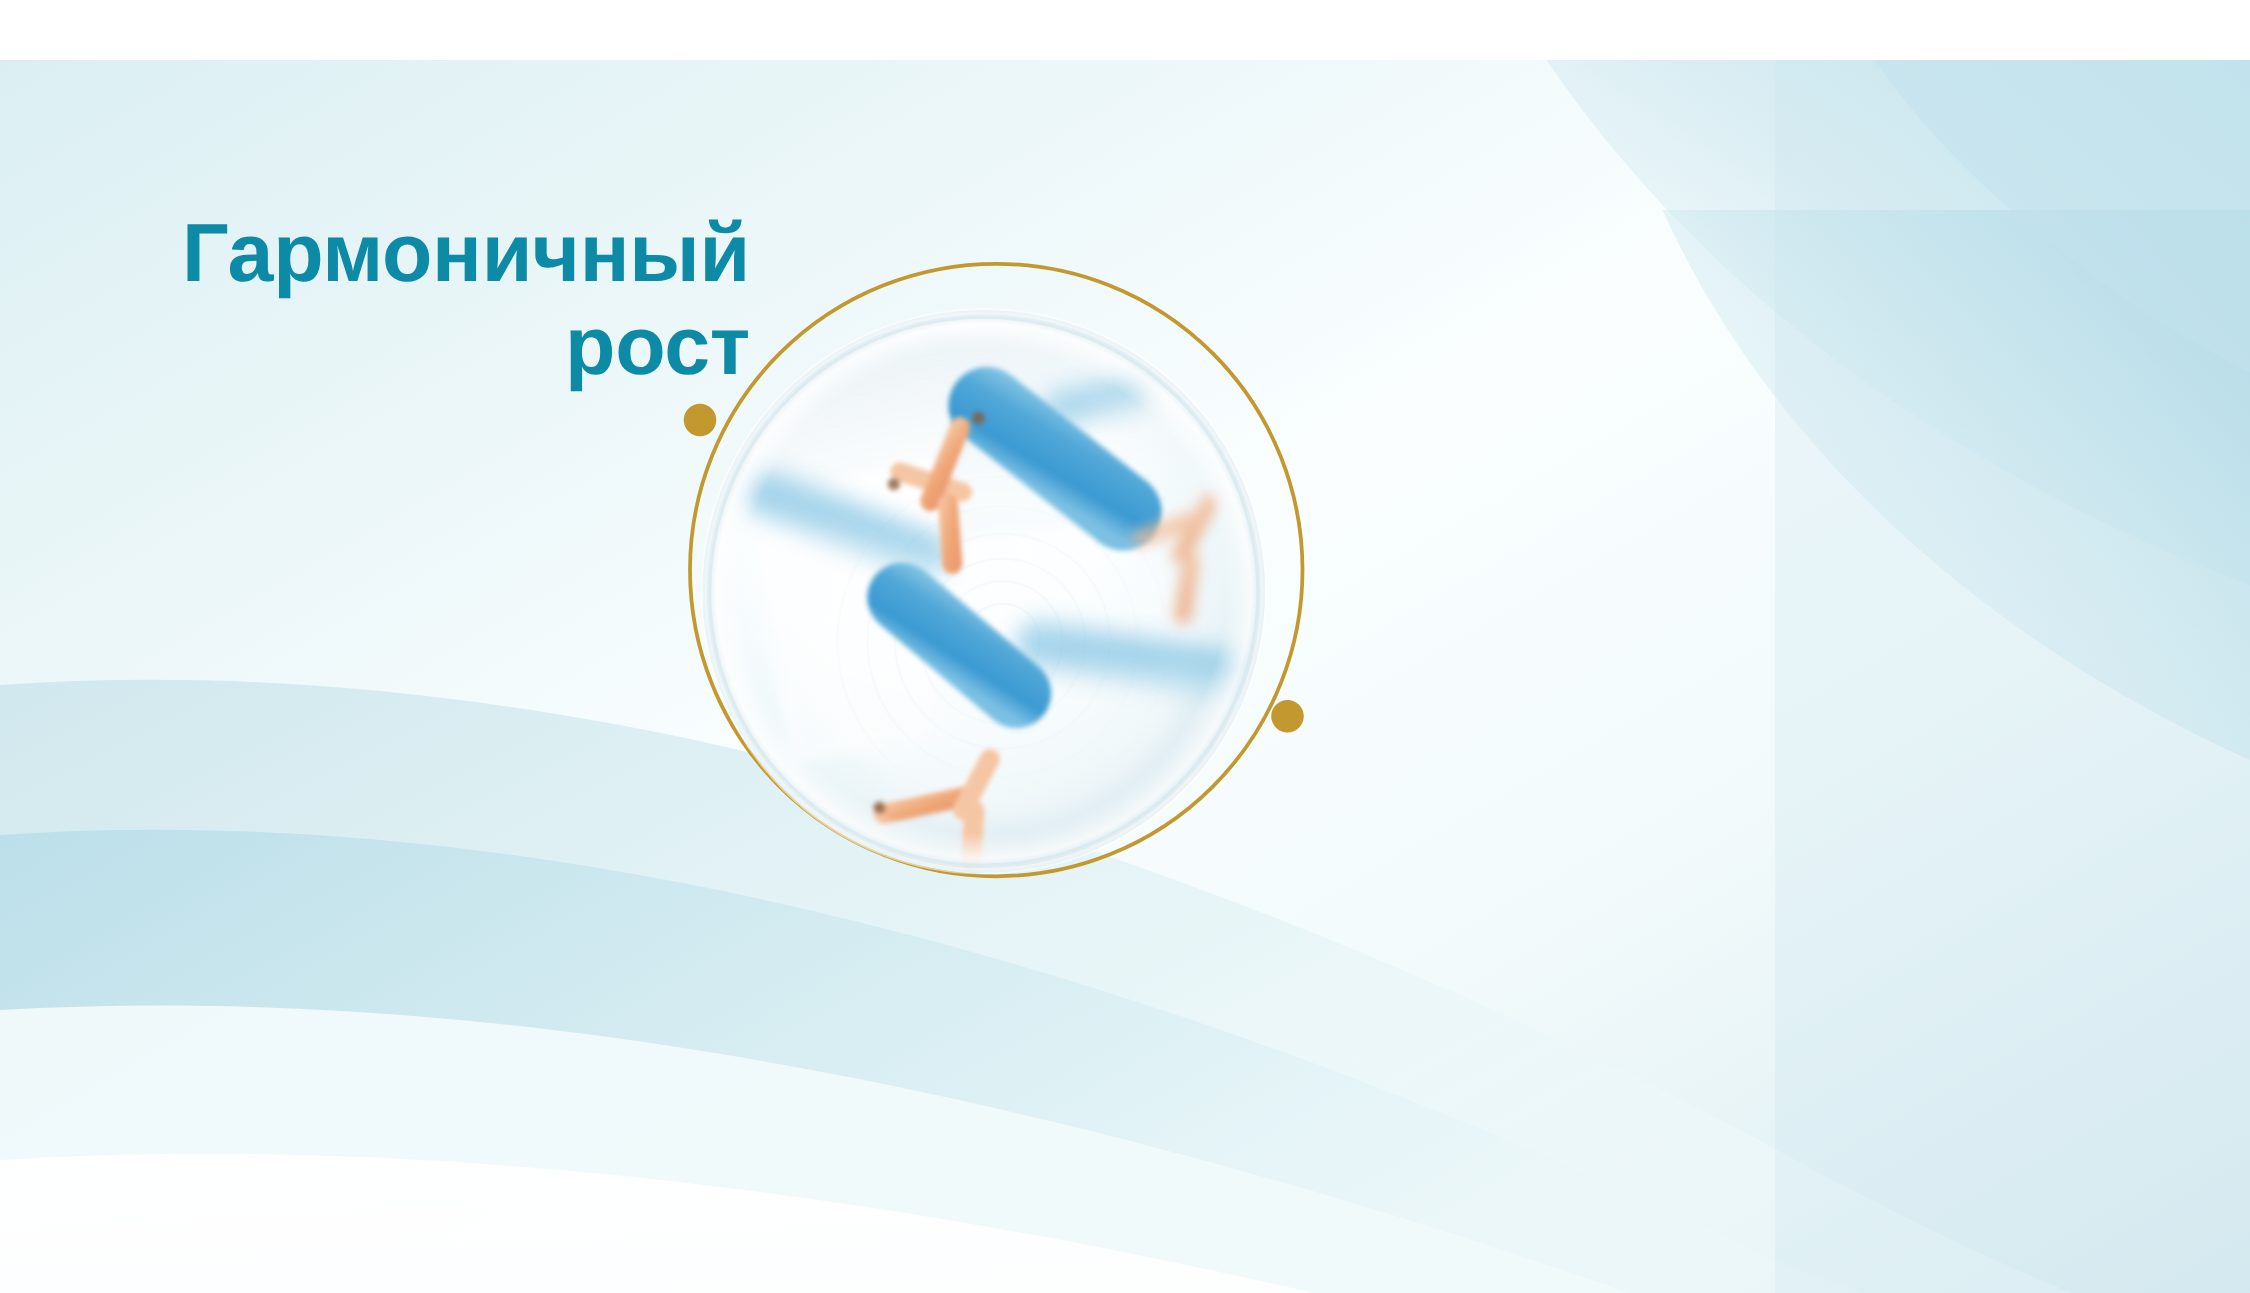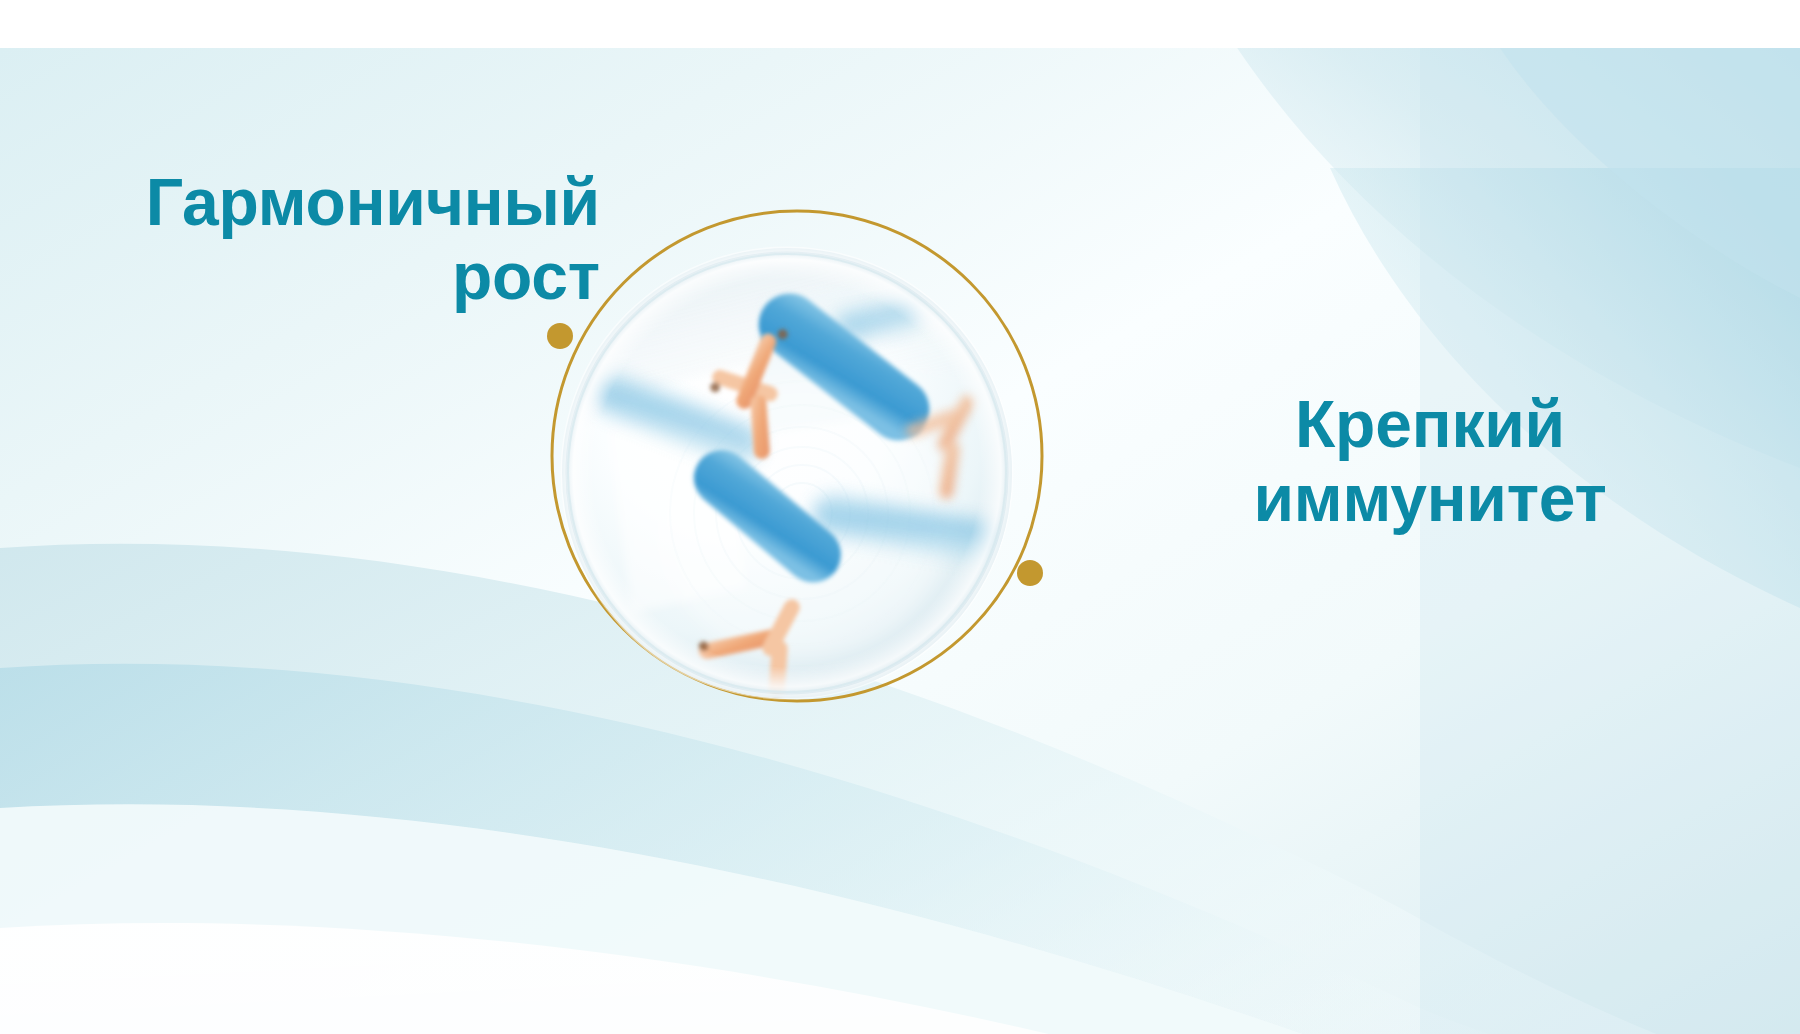--- a/index.html
+++ b/index.html
@@ -110,22 +110,20 @@
       <path d="M0,760 C430,735 900,840 1370,1010 C1500,1034 1680,1034 1800,1034 L0,1034 Z" fill="#f1fafb" opacity="0.95"></path>
       <path d="M0,880 C380,856 820,920 1240,1034 L0,1034 Z" fill="url(#gWhiteLow)"></path>
 
       <rect x="1420" y="0" width="380" height="1034" fill="#cbe6ee" opacity="0.30"></rect>
     </svg>
   </div>
 
   <div class="headline" id="headline-left">Гармоничный
 рост</div>
 
-  <div class="headline" id="headline-right">Крепкий
-иммунитет</div>
 
   <div id="illustration">
     <svg viewBox="0 0 560 560">
       <defs>
         <radialGradient id="bubbleBody" cx="40%" cy="32%" r="72%">
           <stop offset="0%" stop-color="#ffffff"></stop>
           <stop offset="45%" stop-color="#fbfeff"></stop>
           <stop offset="76%" stop-color="#ecf6f9"></stop>
           <stop offset="92%" stop-color="#dcebf1"></stop>
           <stop offset="100%" stop-color="#cfe2ea"></stop>

